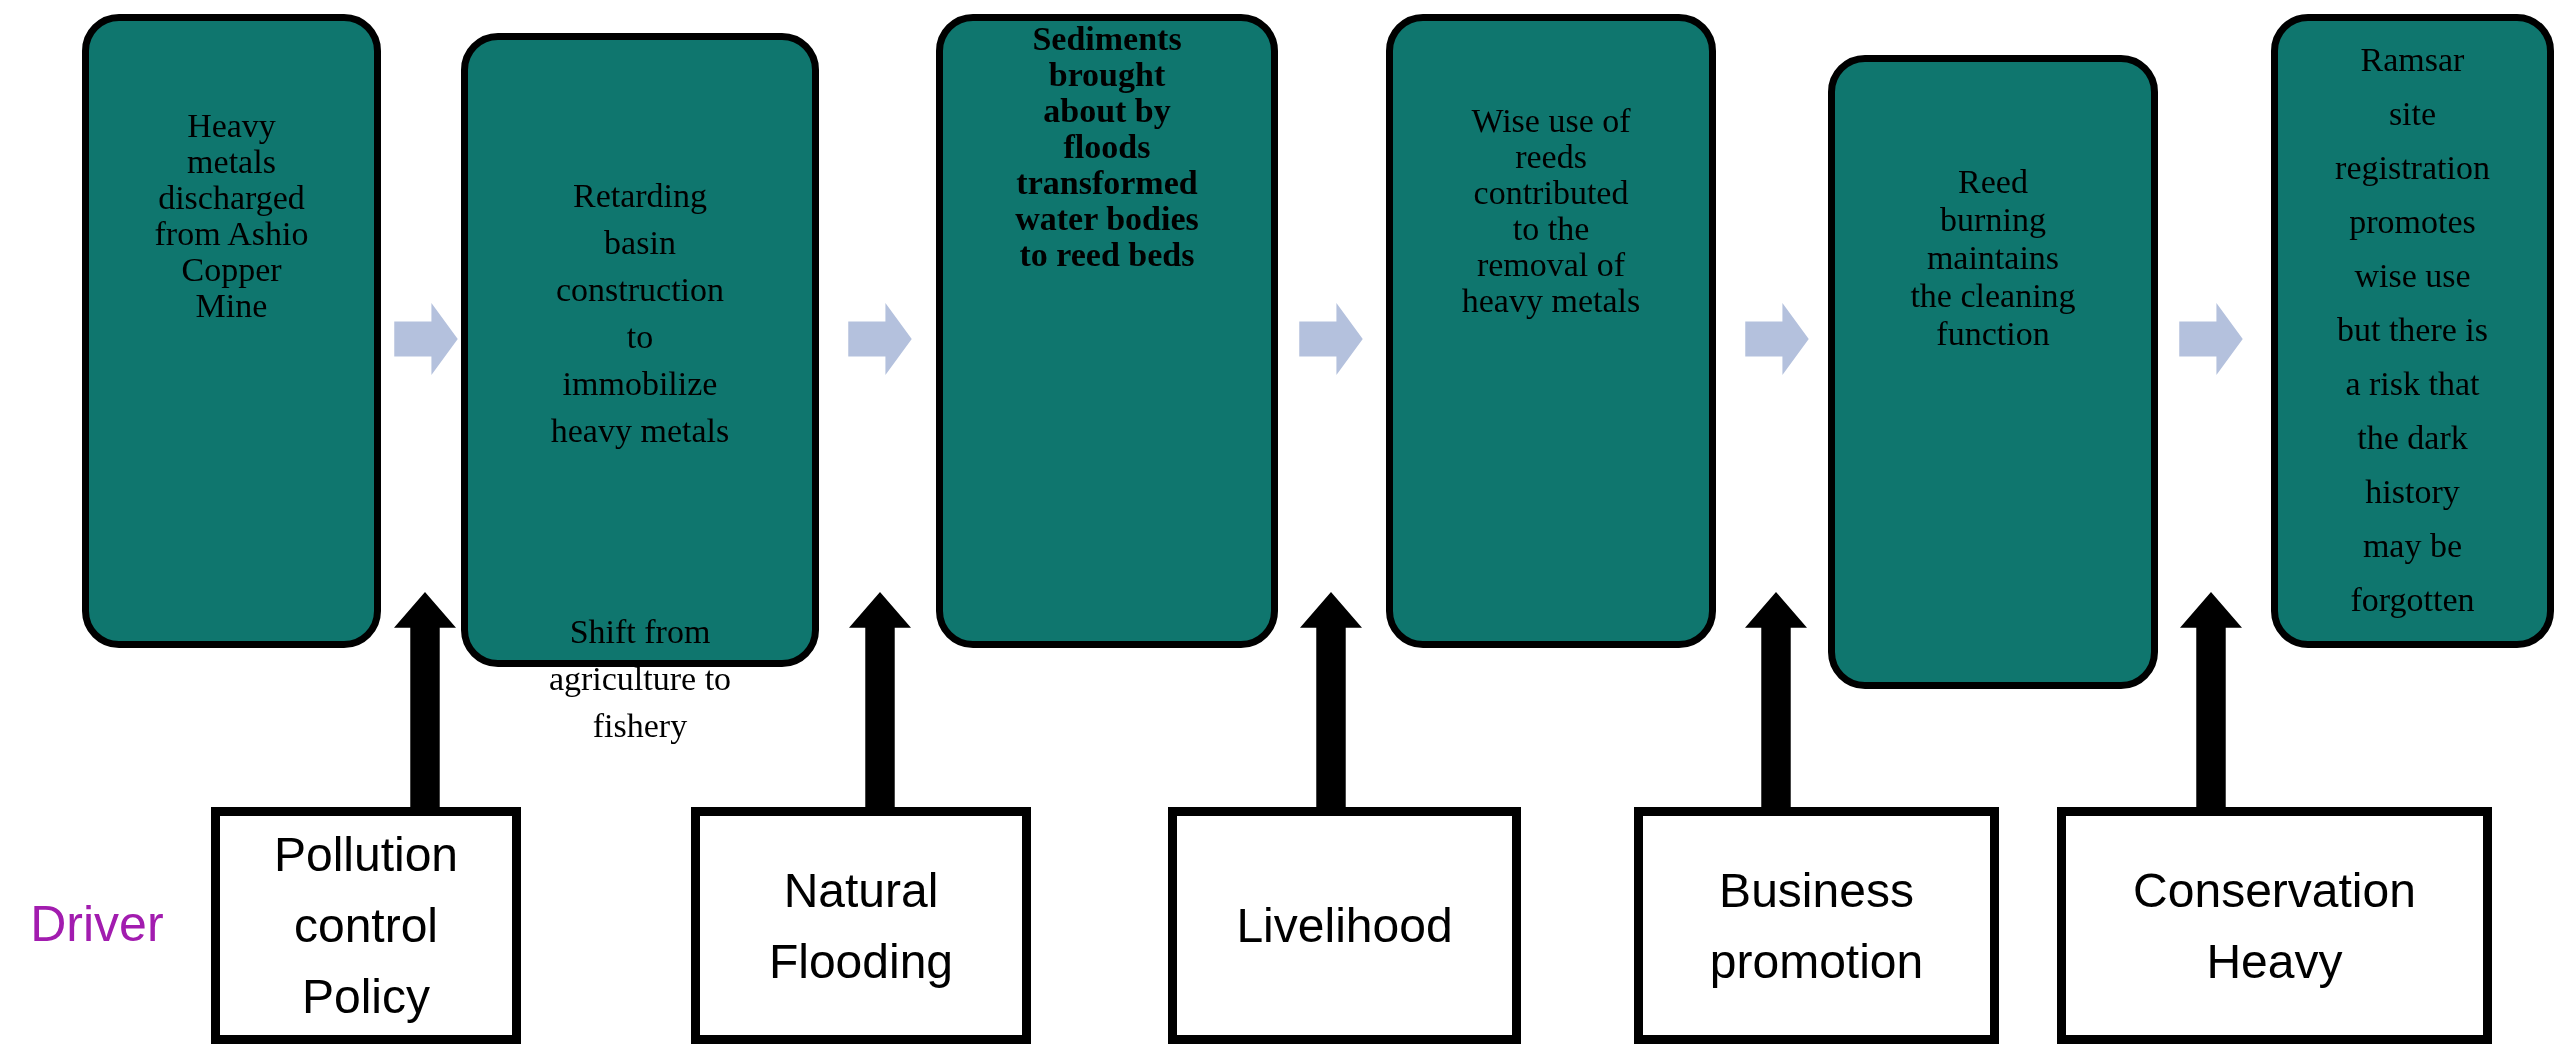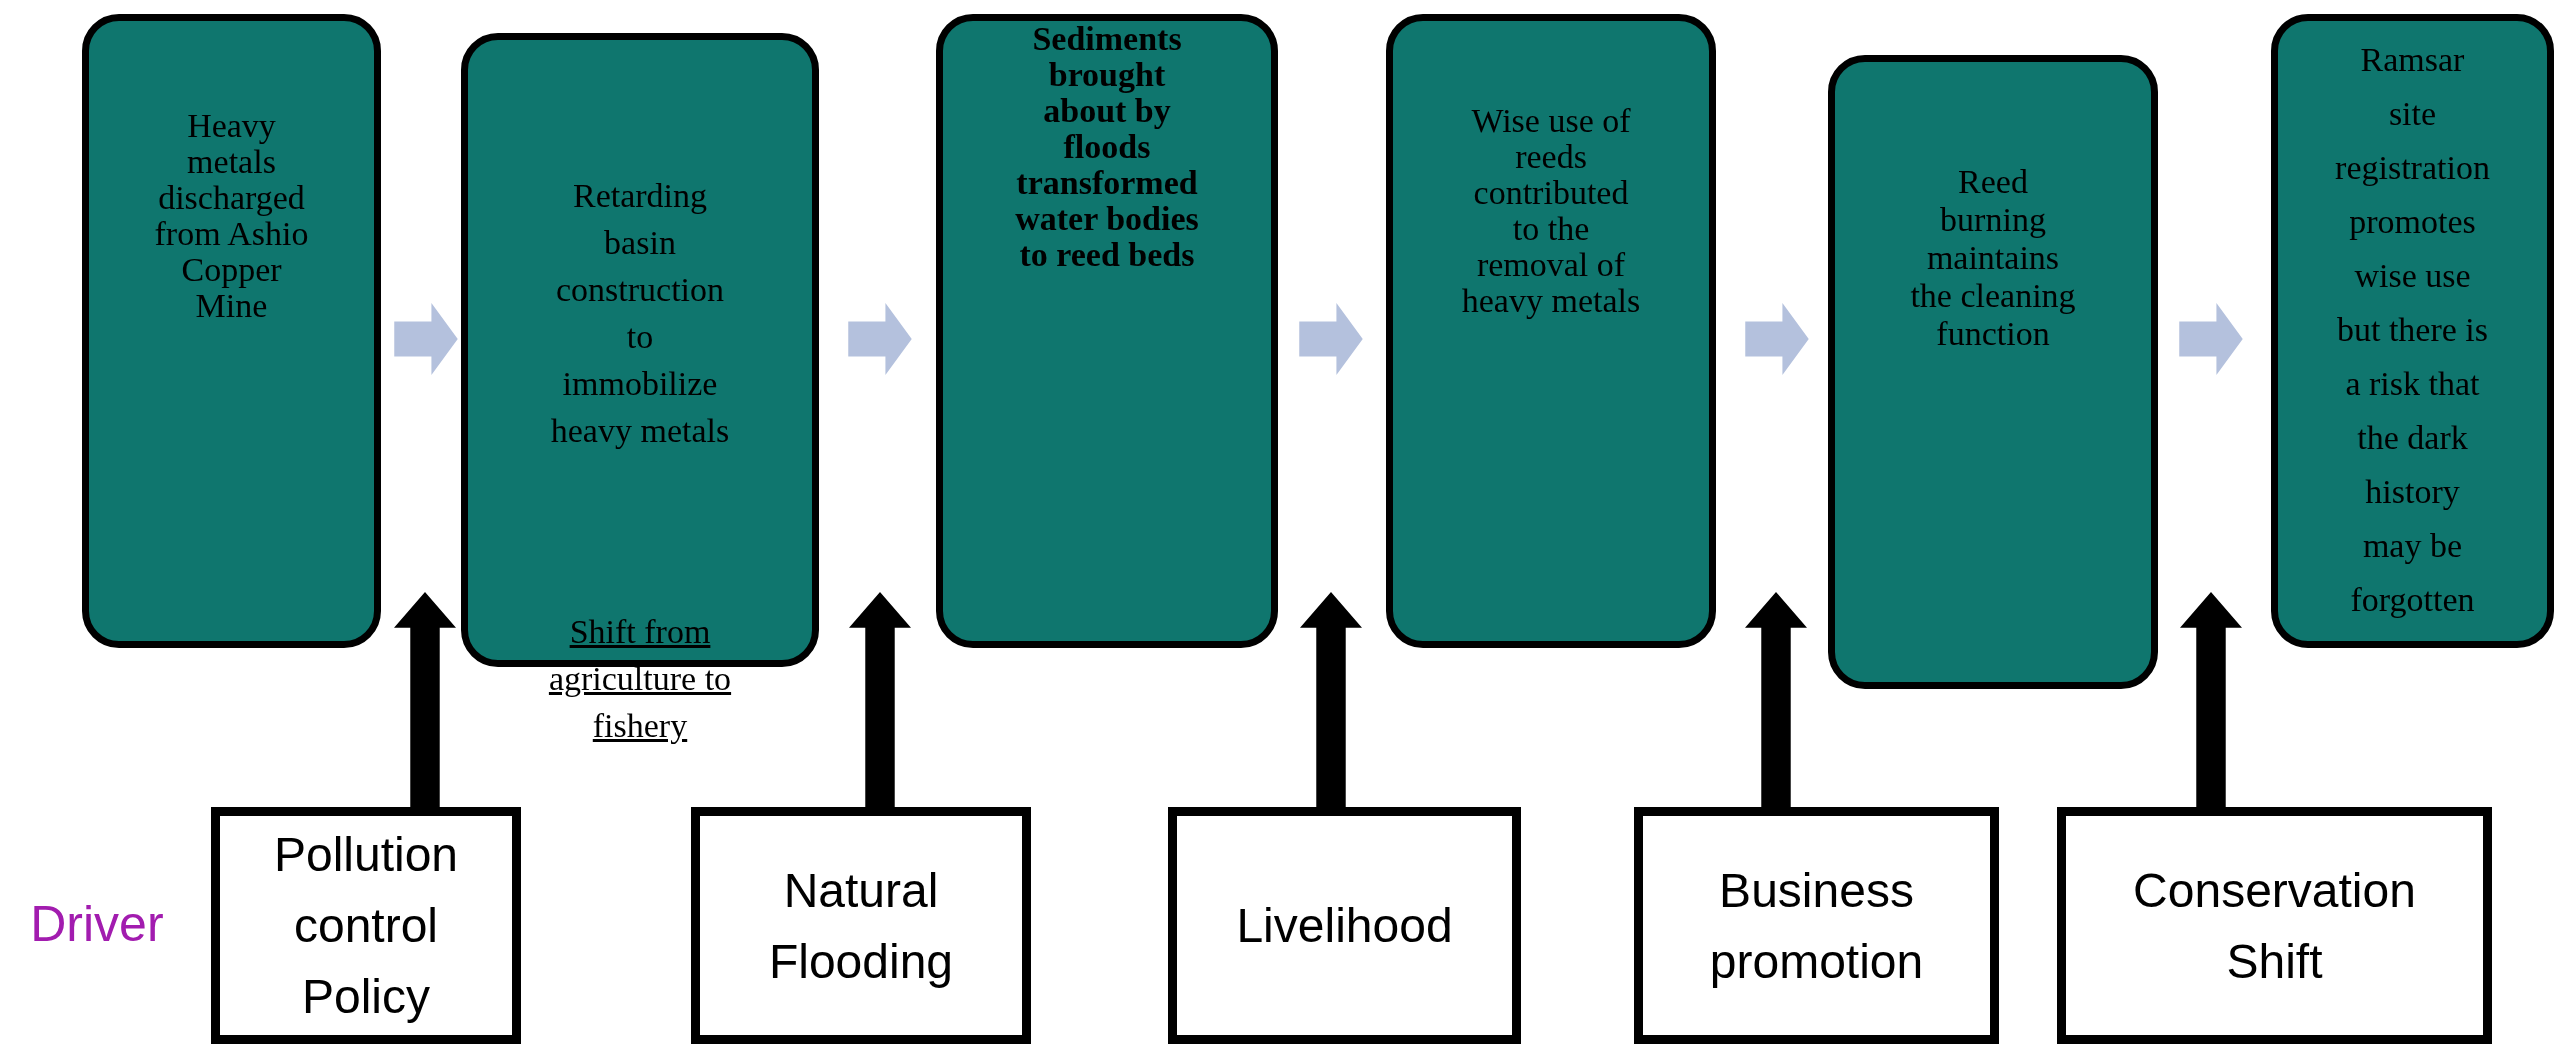--- a/index.html
+++ b/index.html
@@ -29,21 +29,21 @@
     white-space: pre-line;
   }
   .fb1 { left: 82px;  width: 299px; }
   .fb2 { left: 461px;  width: 358px; margin-top: 19px; }
   .fb3 { left: 936px; width: 342px; }
   .fb4 { left: 1386px; width: 330px; }
   .fb5 { left: 1828px; width: 330px; margin-top: 41px; }
   .fb6 { left: 2271px; width: 283px; }
   .fb1 .fb-text { padding-top: 87px; line-height: 36px; }
   .fb2 .fb-text { padding-top: 132px; line-height: 47px; }
-  .fb2 .fb-text2 { margin-top: 22px; text-decoration: underline; }
+  .fb2 .fb-text2 { margin-top: 22px; }
   .fb3 .fb-text {  line-height: 36px; font-weight: bold; }
   .fb4 .fb-text { padding-top: 82px; line-height: 36px; }
   .fb5 .fb-text { padding-top: 101px; line-height: 38px; }
   .fb6 .fb-text { padding-top: 11.6px;  line-height: 54px; }
 
   
   .flow-arrow { position: absolute; top: 303px; width: 64px; height: 72px; }
   .fa1 { left: 394px; }
   .fa2 { left: 848px; }
   .fa3 { left: 1299px; }
@@ -202,19 +202,19 @@
   </div>
   <div class="driver-box db4">
     <div class="db-text">Business
 promotion</div>
   </div>
   <div class="driver-box db3">
     <div class="db-text">Livelihood</div>
   </div>
   <div class="driver-box db5">
     <div class="db-text">Conservation
-Shift</div>
+Heavy</div>
   </div>
 
   <div class="driver-label">Driver</div>
 
 </div>
 
 
 </body></html>

